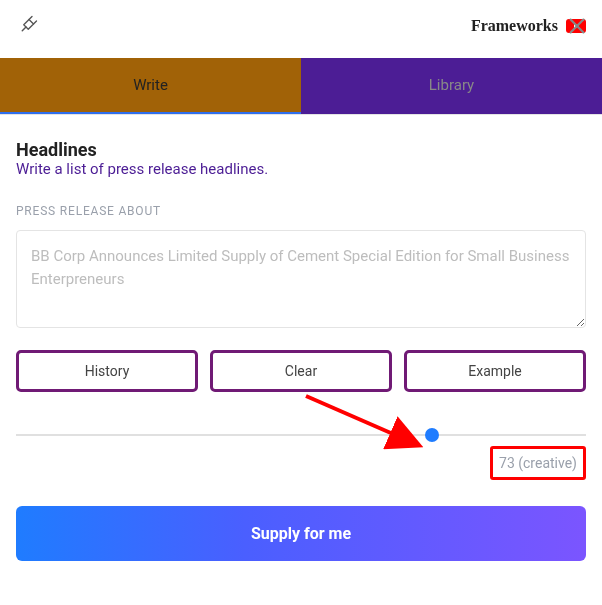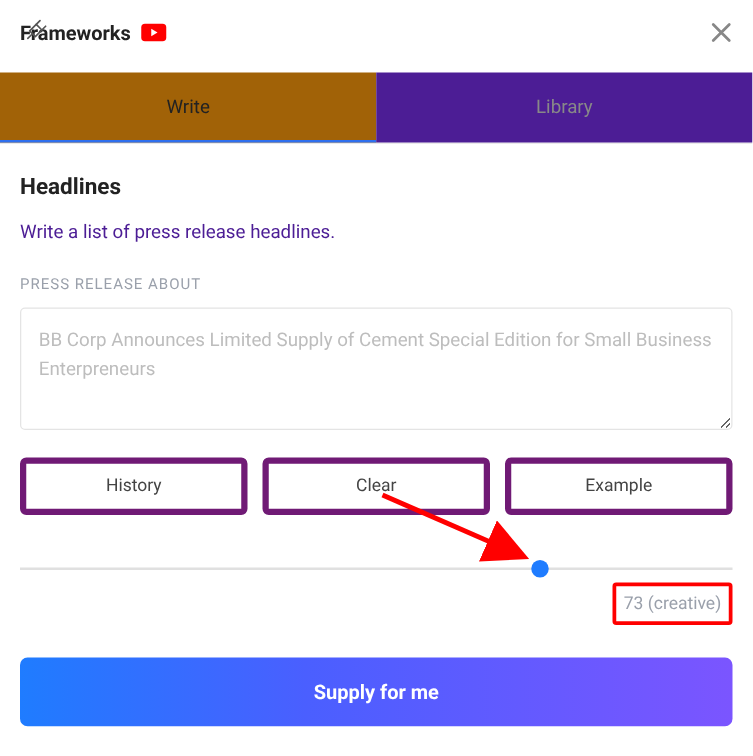--- a/index.html
+++ b/index.html
@@ -7,24 +7,25 @@
       font-family: -apple-system, BlinkMacSystemFont, "Segoe UI", Roboto, Helvetica, Arial, sans-serif;
       background: #fff;
       width: 602px;
       height: 605px;
       overflow: hidden;
       position: relative;
     }
     .header {
       display: flex;
       align-items: center;
-      justify-content: flex-start;
+      justify-content: flex-end;
       position: relative;
       height: 52px;
       padding: 0 16px;
+      font-family: Liberation Serif, serif;
     }
     .header-left {
       position: absolute;
       left: 20px;
       top: 50%;
       transform: translateY(-50%);
       display: flex;
       align-items: center;
     }
     .header-right {
@@ -81,21 +82,20 @@
       color: #222;
       border-bottom: 2px solid #2f6fed;
     }
     .content {
       padding: 24px 16px 0 16px;
     }
     .section-title {
       font-weight: 700;
       font-size: 18px;
       color: #222;
-      margin-bottom: 16px;
     }
     .section-desc {
       font-size: 15px;
       color: #4c1d95;
       margin-bottom: 26px;
     }
     .field-label {
       font-size: 12px;
       letter-spacing: 0.8px;
       color: #9aa0ab;
@@ -115,21 +115,21 @@
       line-height: 1.5;
     }
     .textarea::placeholder { color: #bdbdbd; }
     .btn-row {
       display: flex;
       gap: 12px;
       margin-top: 18px;
     }
     .pill-btn {
       flex: 1;
-      border: 5px solid #701a75;
+      border: 3px solid #701a75;
       background: #fff;
       border-radius: 5px;
       padding: 10px 0;
       font-size: 14px;
       color: #444;
       cursor: pointer;
       font-family: inherit;
     }
     .slider-area {
       margin-top: 38px;

